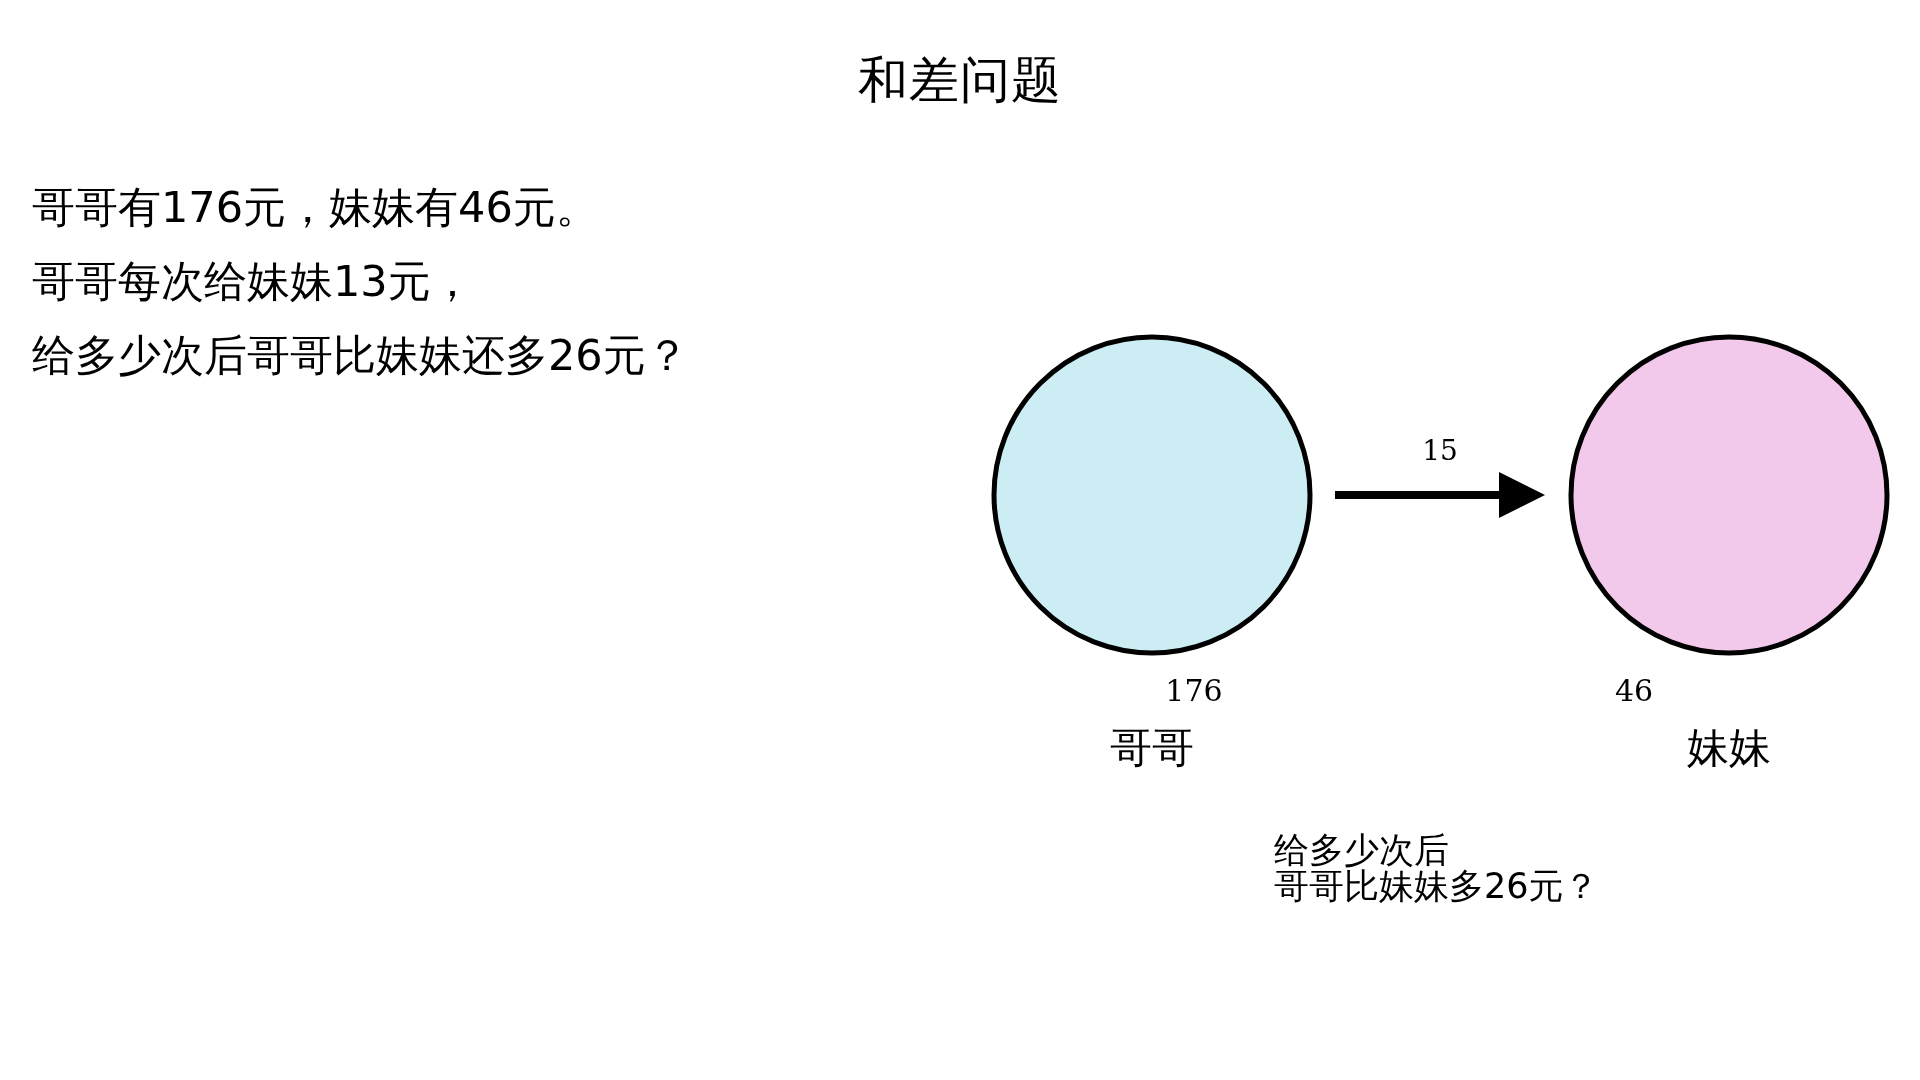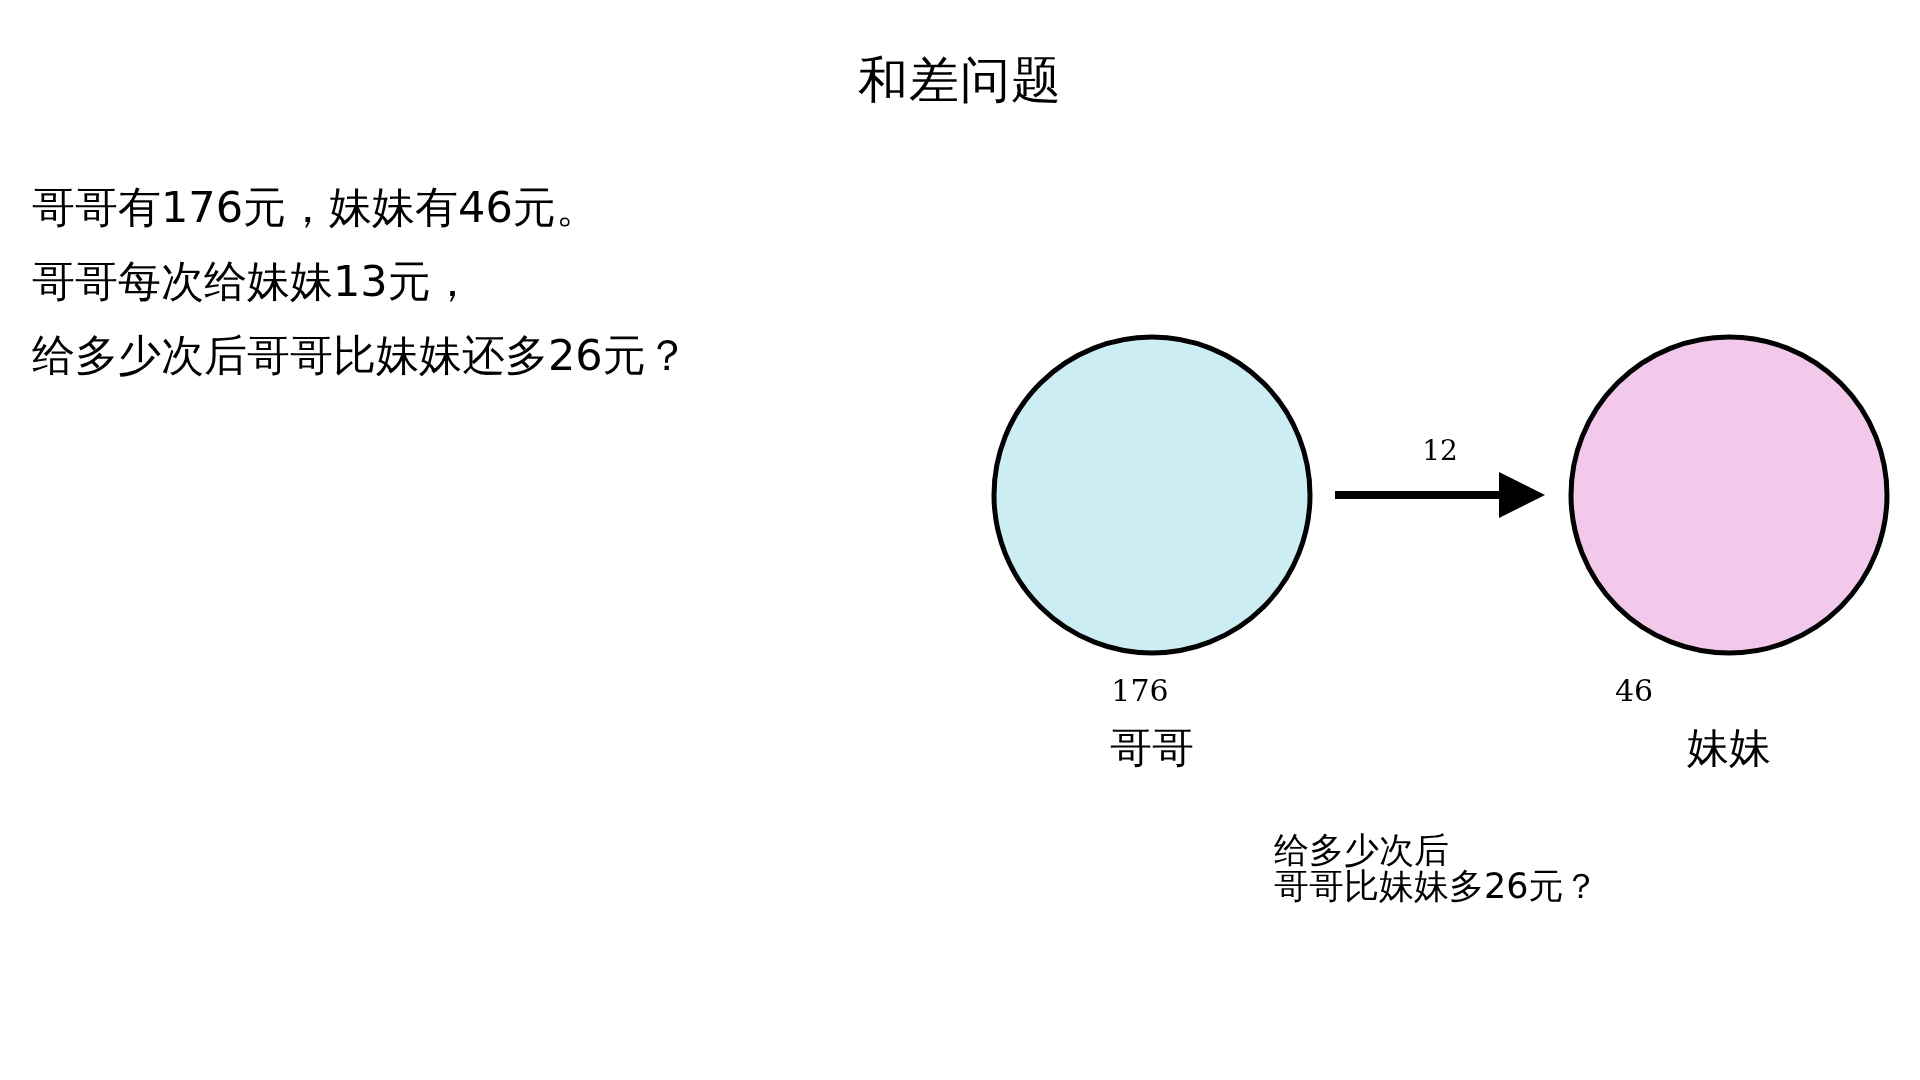--- a/index.html
+++ b/index.html
@@ -80,23 +80,23 @@
 
 <svg class="diagram" width="1920" height="1080" viewBox="0 0 1920 1080" xmlns="http://www.w3.org/2000/svg">
   <circle cx="1152" cy="495" r="158" fill="#CCEDF4" stroke="#000000" stroke-width="5"></circle>
   <circle cx="1729" cy="495" r="158" fill="#F2C8EB" stroke="#000000" stroke-width="5"></circle>
   <g>
     <line x1="1335" y1="495" x2="1505" y2="495" stroke="#000000" stroke-width="8"></line>
     <polygon points="1499,472 1545,495 1499,518" fill="#000000"></polygon>
   </g>
 </svg>
 
-<div class="num-label" style="left:1340px; top:434px; font-size:28px;">12</div>
+<div class="num-label" style="left:1340px; top:434px; font-size:28px;">15</div>
 
-<div class="num-label" style="left:1040px; top:674px;">176</div>
+<div class="num-label" style="left:1094px; top:674px;">176</div>
 <div class="name-label" style="left:1032px; top:723px;">哥哥</div>
 
 <div class="num-label" style="left:1534px; top:674px;">46</div>
 <div class="name-label" style="left:1609px; top:723px;">妹妹</div>
 
 <div class="question">
   <div>给多少次后</div>
   <div>哥哥比妹妹多26元？</div>
 </div>
 

